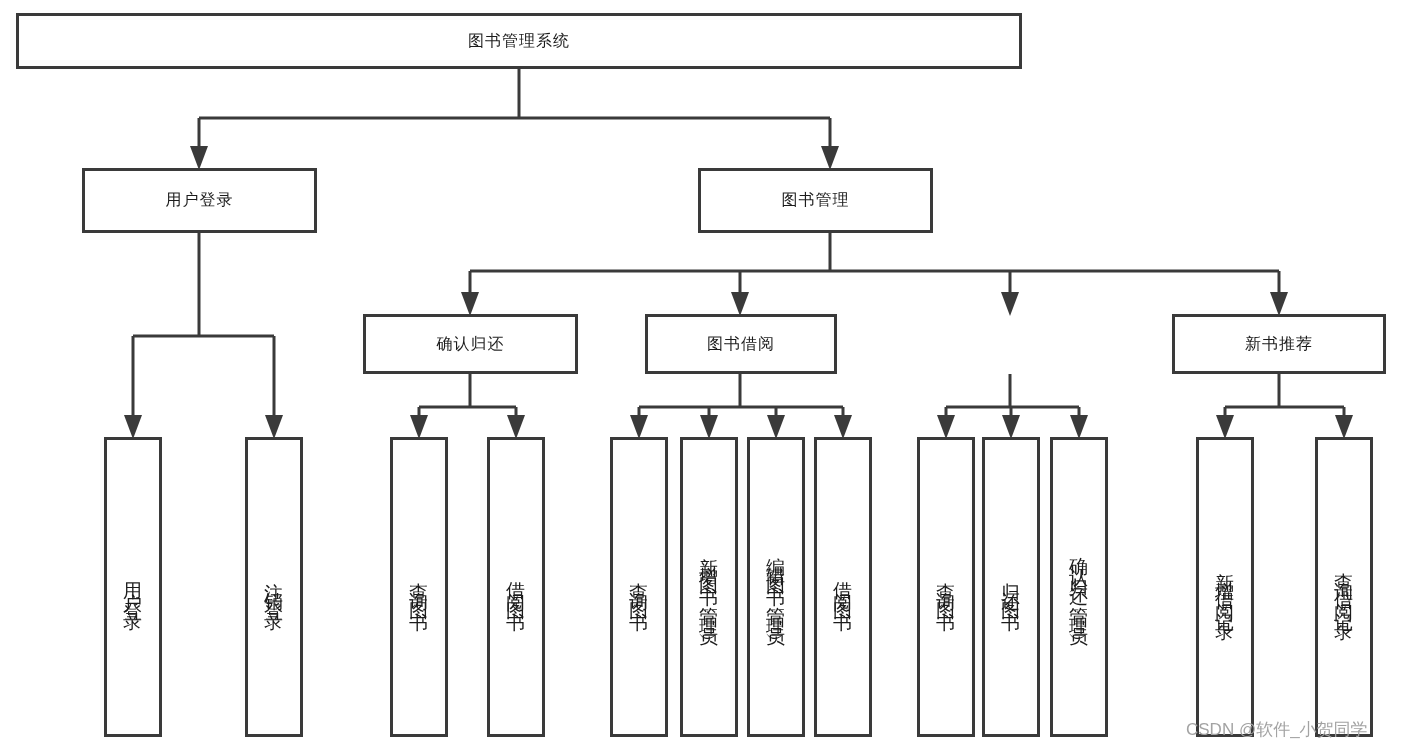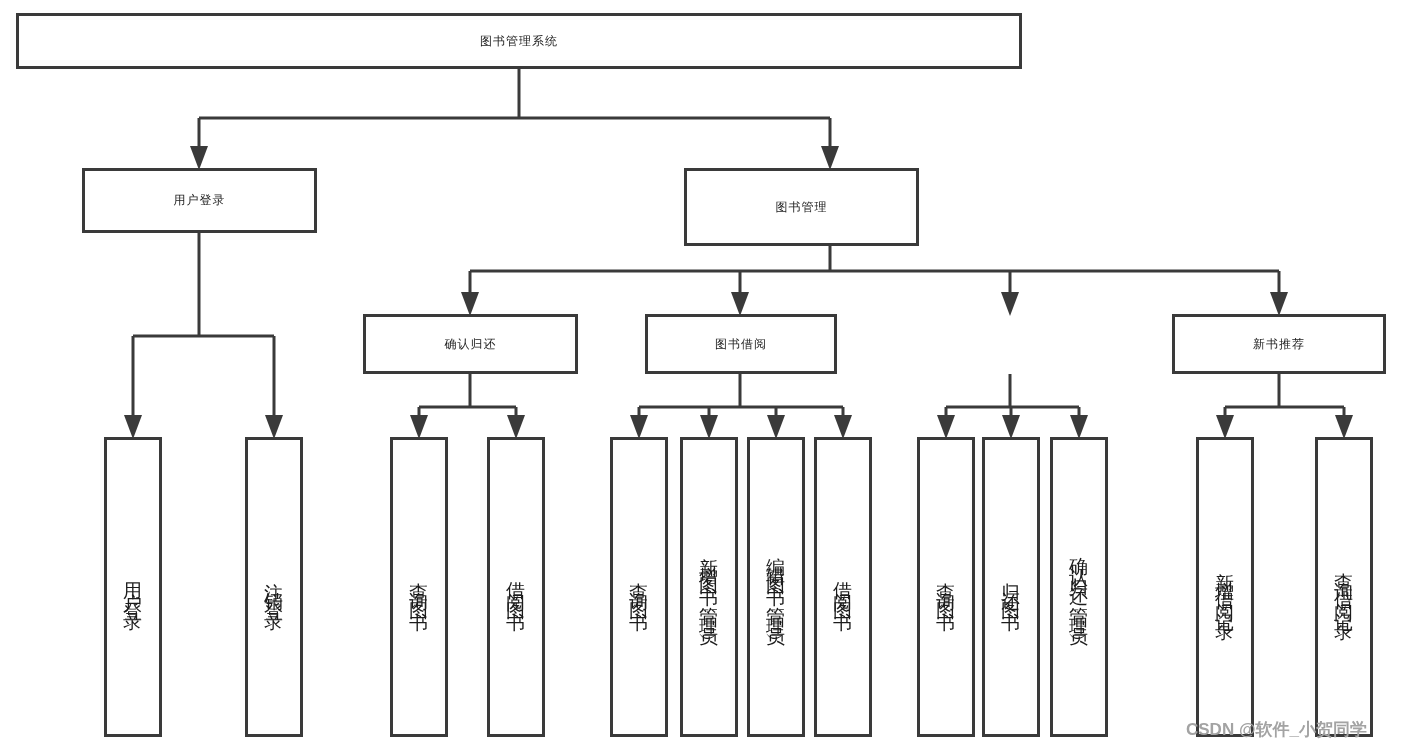--- a/index.html
+++ b/index.html
@@ -29,39 +29,38 @@
     position: absolute;
     box-sizing: border-box;
     background: #fff;
     border: 3px solid var(--border);
     display: flex;
     align-items: center;
     justify-content: center;
     color: var(--text);
   }
   .box.h span {
-    font-size: 12px;
+    font-size: 16px;
     letter-spacing: 1px;
     white-space: nowrap;
   }
   .box.v span {
     writing-mode: vertical-rl;
     text-orientation: mixed;
     font-size: 19px;
     line-height: 1;
     letter-spacing: 10px;
   }
   .watermark {
     position: absolute;
     left: 1186px;
     top: 718px;
     font-size: 17px;
     color: var(--watermark);
     white-space: nowrap;
-    font-weight: bold;
   }
 </style>
 </head>
 <body>
 
 <div class="canvas">
 
   <svg class="connectors" viewBox="0 0 1405 747" aria-hidden="true">
 
     <path d="M519 69 L519 118 M199 118 L830 118 M199 118 L199 150 M830 118 L830 150"></path>
@@ -98,21 +97,21 @@
     <polygon points="1335,415 1353,415 1344,439"></polygon>
   </svg>
 
   <div class="box h" style="left:16px;top:13px;width:1006px;height:56px">
     <span>图书管理系统</span>
   </div>
 
   <div class="box h" style="left:82px;top:168px;width:235px;height:65px">
     <span>用户登录</span>
   </div>
-  <div class="box h" style="left:684px;top:168px;width:235px;height:78px">
+  <div class="box h" style="left:698px;top:168px;width:235px;height:65px">
     <span>图书管理</span>
   </div>
 
   <div class="box v" style="left:104px;top:437px;width:58px;height:300px">
     <span>用户登录</span>
   </div>
   <div class="box v" style="left:245px;top:437px;width:58px;height:300px">
     <span>注销登录</span>
   </div>
 

